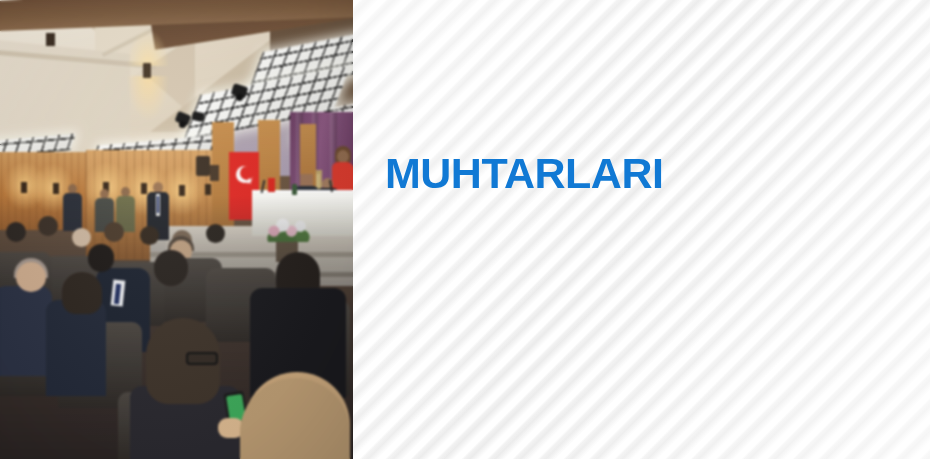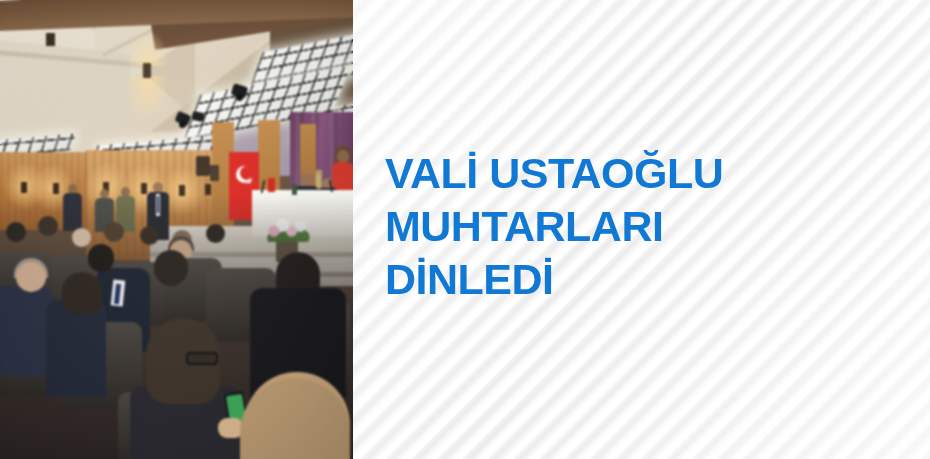--- a/index.html
+++ b/index.html
@@ -437,19 +437,17 @@
 
     <div class="ph-layer ph-blur"></div>
     <div class="ph-layer ph-soft"></div>
   </div>
 
   <div class="panel">
     <div class="stripes"></div>
     <div class="stripes-soft"></div>
 
     <h1 class="headline">
-      <span class="ln">VALİ USTAOĞLU</span>
       <span class="ln">MUHTARLARI</span>
-      <span class="ln">DİNLEDİ</span>
     </h1>
   </div>
 
 </div>
 
 </body></html>

